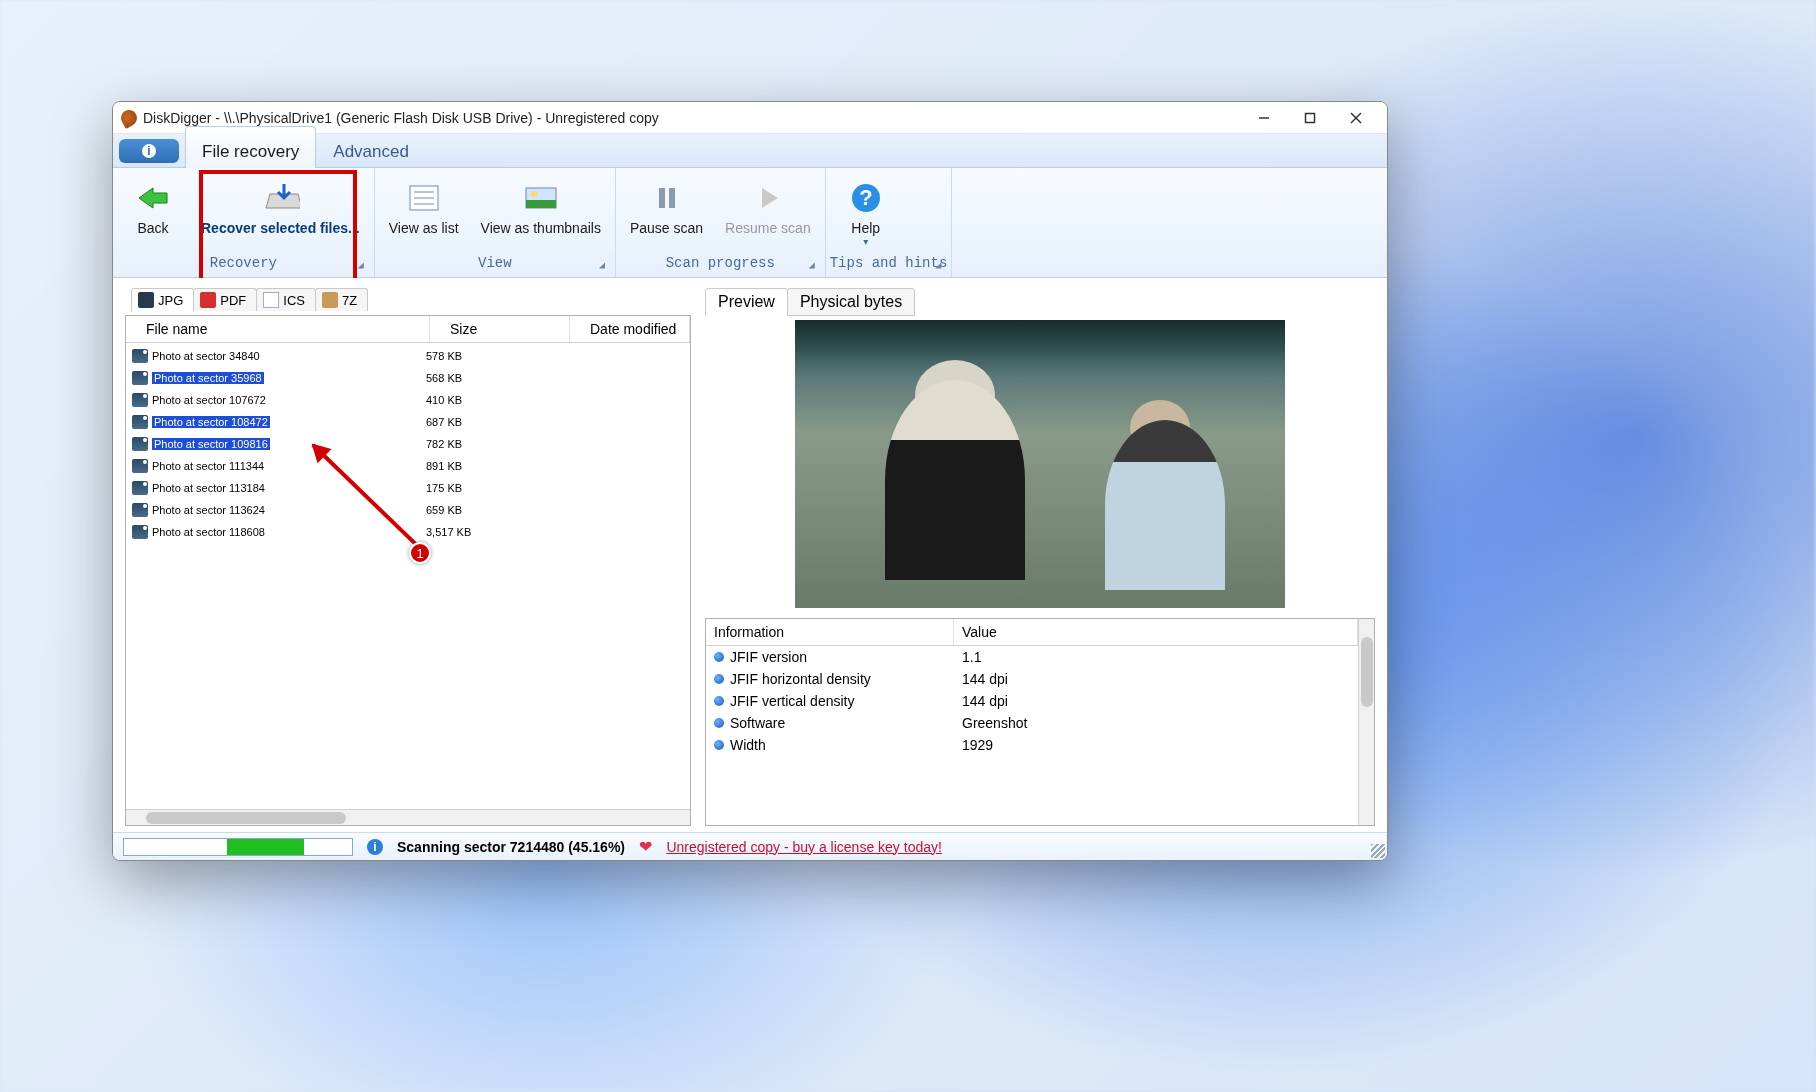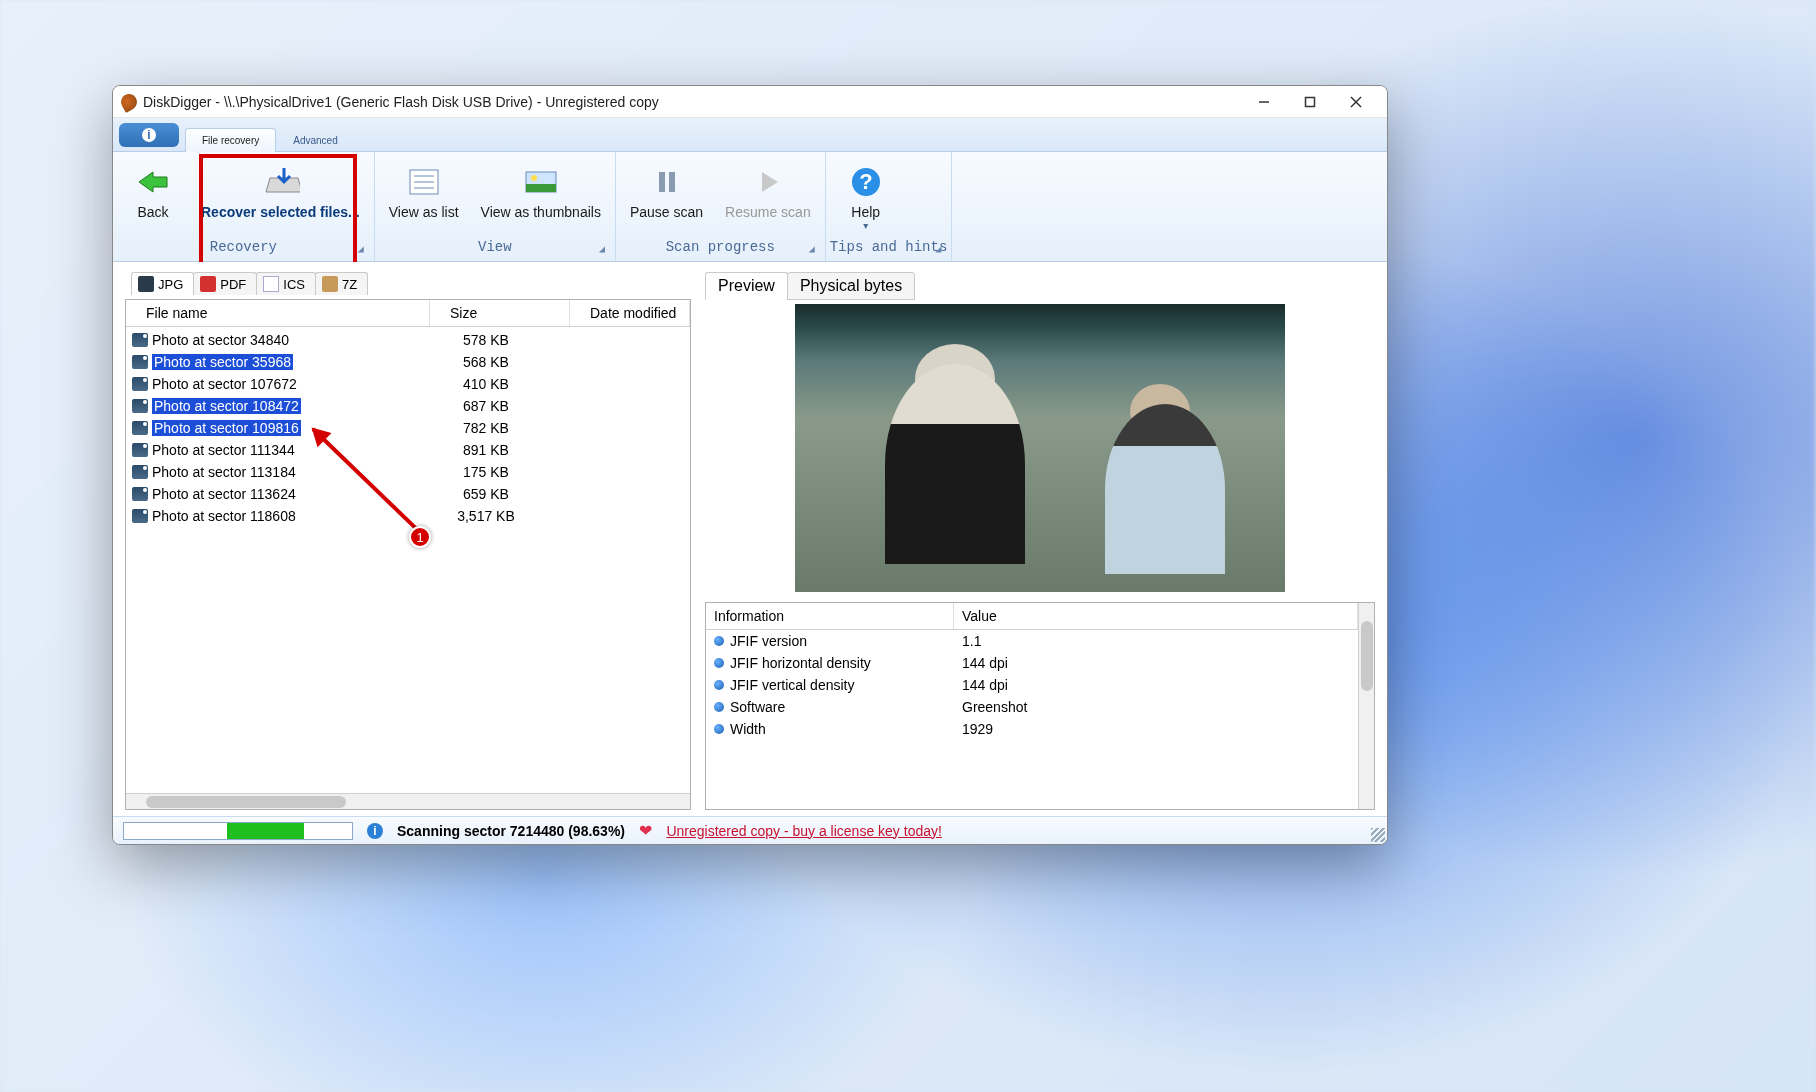--- a/index.html
+++ b/index.html
@@ -16,21 +16,21 @@
     position: absolute; inset: 0;
     background:
       radial-gradient(ellipse 900px 700px at 70% 60%, rgba(10,90,230,0.55) 0%, rgba(10,90,230,0) 60%),
       radial-gradient(ellipse 1000px 800px at 90% 40%, rgba(0,60,200,0.5) 0%, rgba(0,60,200,0) 55%),
       radial-gradient(ellipse 700px 500px at 30% 80%, rgba(30,120,255,0.35) 0%, rgba(30,120,255,0) 60%),
       linear-gradient(135deg,#e8f0fb 0%, #d6e5f7 100%);
     filter: blur(2px);
   }
   .window {
     position: absolute;
-    left: 112px; top: 85px;
+    left: 112px; top: 101px;
     width: 1276px; height: 760px;
     background: #fff;
     border: 1px solid #888;
     border-radius: 8px;
     box-shadow: 0 20px 60px rgba(0,0,0,0.35);
     display: flex; flex-direction: column;
     overflow: hidden;
   }
   .titlebar {
     height: 32px;
@@ -59,22 +59,22 @@
     padding-left: 0;
   }
   .info-pill {
     width: 60px; height: 24px; margin: 0 6px 4px 6px;
     background: linear-gradient(#4a8fd6,#2f6fb5);
     border-radius: 6px;
     display:flex;align-items:center;justify-content:center;
     color:#fff; font-weight:bold;
   }
   .tab {
-    padding: 6px 16px 6px 16px;
-    font-size: 10px;
+    padding: 15px 16px 6px 16px;
+    font-size: 17px;
     color: #3a5a8a;
     border: 1px solid transparent;
     border-bottom: none;
     position: relative;
     top: 1px;
   }
   .tab.active {
     background: linear-gradient(#fdfeff,#eef5fd);
     border-color: #b8cde6;
     border-radius: 4px 4px 0 0;
@@ -147,21 +147,21 @@
     flex:1;
     display:flex; flex-direction:column;
     overflow:hidden;
   }
   .ft-header { display:flex; border-bottom:1px solid #d0d0d0; background:#fff; }
   .ft-header div { padding:5px 8px; font-size:14px; border-right:1px solid #e0e0e0;margin-left:12px; }
   .ft-col-name { width: 292px; }
   .ft-col-size { width: 128px; }
   .ft-col-date { flex:1; }
   .ft-body { flex:1; overflow-y:auto; overflow-x:auto; padding-top:2px; }
-  .ft-row { display:flex; align-items:center; height:22px; font-size:14px;text-align:center; }
+  .ft-row { display:flex; align-items:center; height:22px; font-size:11px; }
   .ft-row .cell-name { width:292px; padding-left:6px; display:flex; align-items:center; gap:4px; }
   .ft-row .cell-size { width:128px; padding-left:8px; }
   .ft-row.selected .cell-name span.txt {
     background:#1d4ed8; color:#fff; padding:0 2px;
   }
   .file-ico {
     width:16px;height:14px;background:linear-gradient(#2a4a6a,#4a6a8a);
     border-radius:2px; position:relative;
   }
   .file-ico::after{content:"";position:absolute;right:1px;top:1px;width:4px;height:4px;background:#fff;border-radius:50%;}
@@ -535,19 +535,19 @@
 
     <div class="arrow-annot" style="left:200px;top:165px;width:155px;transform:rotate(44deg);"></div>
     <div class="annot-badge" style="left:296px;top:264px;">1</div>
   </div>
 
   <div class="statusbar">
     <div class="progress">
         <div class="bar"></div>
       </div>
     <div class="stat-ico">i</div>
-    <span style="font-weight:bold;">Scanning sector 7214480 (98.63%)</span>
+    <span style="font-weight:bold;">Scanning sector 7214480 (45.16%)</span>
     <span class="heart">❤</span>
     <span class="linkish">Unregistered copy - buy a license key today!</span>
     <div class="resize-grip"></div>
   </div>
 
 </div>
 
 </body></html>

